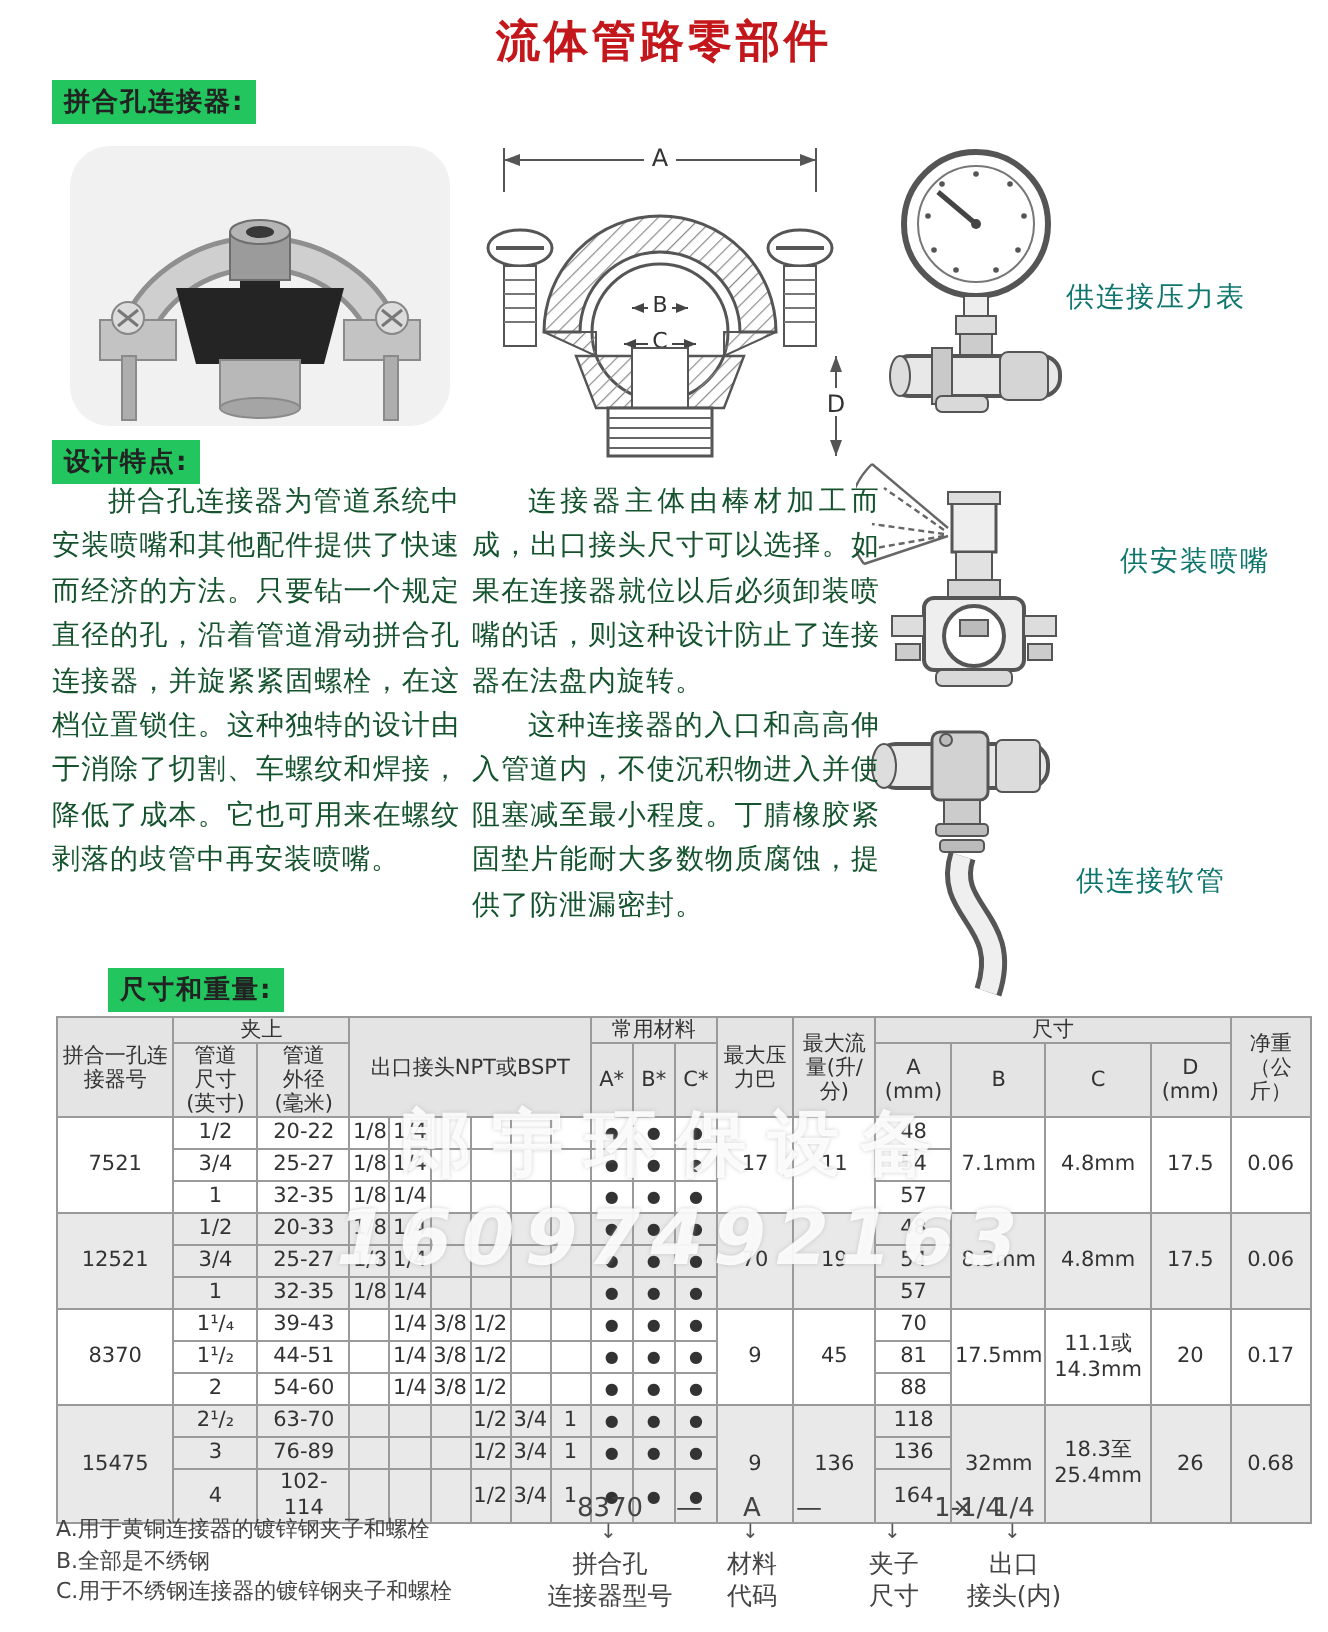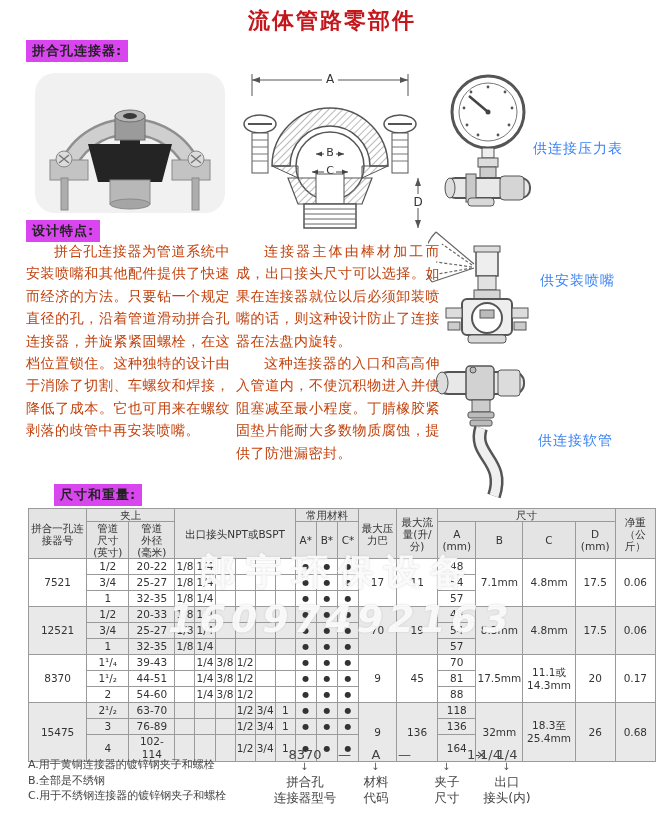--- a/index.html
+++ b/index.html
@@ -1,30 +1,30 @@
 <!DOCTYPE html>
 <html><head>
 <meta charset="utf-8">
 <style>
   html,body{margin:0;padding:0;background:#fff;}
   body{font-family:"DejaVu Sans","Liberation Sans",sans-serif;color:#333;}
   .page{position:relative;width:664px;height:816px;background:#fff;overflow:hidden;}
   .title{position:absolute;top:6px;left:0;width:664px;text-align:center;font-size:22px;font-weight:bold;color:#c4171c;letter-spacing:2px;}
-  .seclabel{position:absolute;background:#d946ef;color:#222;font-size:13px;font-weight:bold;padding:2px 6px;letter-spacing:1px;}
+  .seclabel{position:absolute;background:#22c55e;color:#222;font-size:13px;font-weight:bold;padding:2px 6px;letter-spacing:1px;}
   .lbl-connector{top:40px;left:26px;}
   .lbl-design{top:220px;left:26px;}
   .lbl-size{top:484px;left:26px;margin-left:28px;}
-  .para{position:absolute;width:204px;font-size:14px;line-height:22.4px;text-align:justify;color:#c2410c;letter-spacing:0.5px;}
+  .para{position:absolute;width:204px;font-size:14px;line-height:22.4px;text-align:justify;color:#14532d;letter-spacing:0.5px;}
   .para p{margin:0 0 0 0;text-indent:2em;}
   .para p+p{margin-top:0px;}
   .p-col1{top:240px;left:26px;}
   .p-col2{top:240px;left:236px;}
-  .figlabel{position:absolute;font-size:14px;color:#3b82f6;letter-spacing:1px;}
+  .figlabel{position:absolute;font-size:14px;color:#0f766e;letter-spacing:1px;}
   .fl-gauge{top:140px;left:533px;}
-  .fl-nozzle{top:272px;left:540px;}
+  .fl-nozzle{top:272px;left:560px;}
   .fl-hose{top:432px;left:522px;margin-left:16px;}
   .fig{position:absolute;}
   
   .tablewrap{position:absolute;top:508px;left:28px;width:628px;}
   table{border-collapse:collapse;table-layout:fixed;width:628px;font-size:10.5px;color:#333;}
   th,td{border:1px solid #9a9a9a;text-align:center;vertical-align:middle;padding:0 1px;overflow:hidden;}
   thead th{background:#e4e4e4;font-weight:normal;font-size:10.5px;line-height:12px;}
   tbody td{height:15px;line-height:13px;background:#fff;}
   tbody tr.alt td{background:#e9e9e9;}
   td.dot{font-size:8px;}

